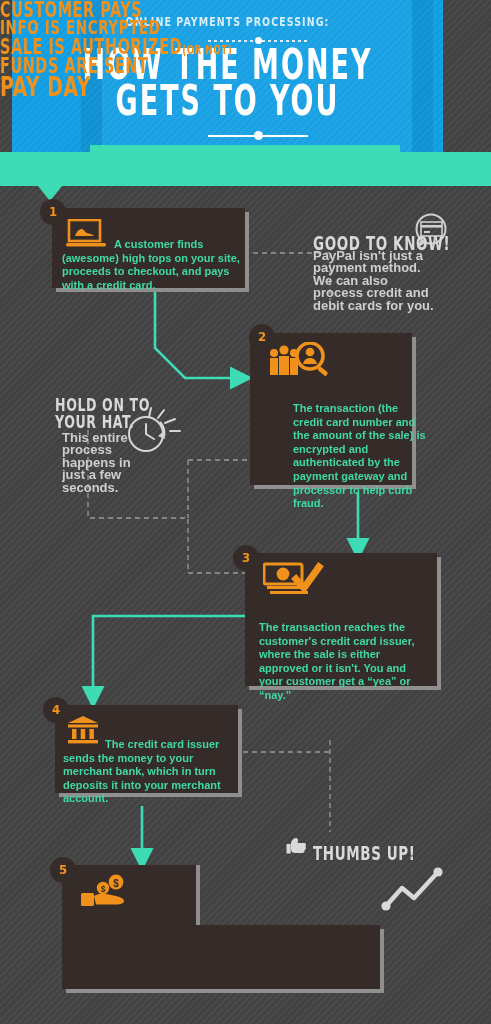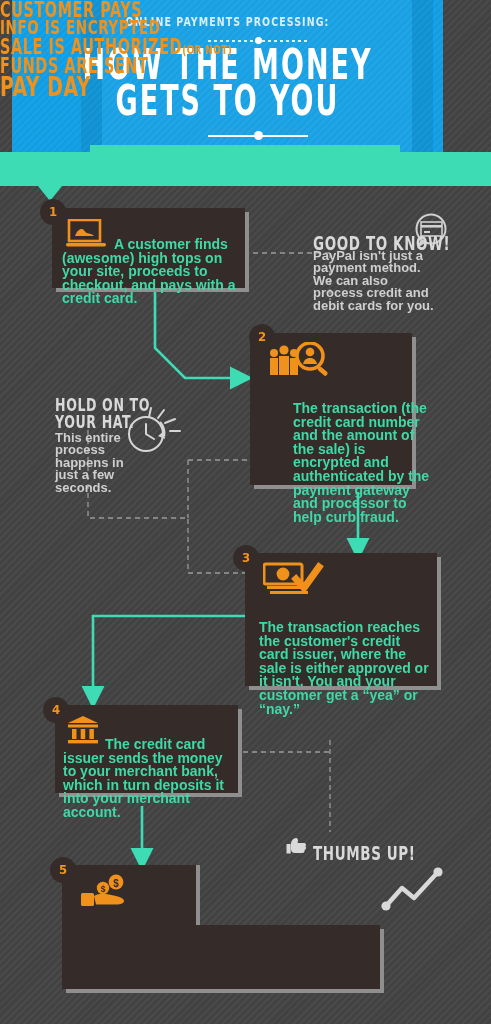--- a/index.html
+++ b/index.html
@@ -94,21 +94,21 @@
   }
   .card-title{
     color:#f0911c;
     font-family:"DejaVu Sans Condensed","Liberation Sans",sans-serif;
     font-weight:700;letter-spacing:.6px;
     transform:scaleY(1.28);transform-origin:left center;
     white-space:nowrap;
   }
   .card-title .sub{font-size:.62em;letter-spacing:.4px;}
   .card-body{
-    color:#3fd9a8;font-size:14px;line-height:13.6px;font-weight:700;
+    color:#3fd9a8;font-size:11px;line-height:13.6px;font-weight:700;
   }
 
   
   .callout-title{
     color:#d9d9d9;
     font-family:"DejaVu Sans Condensed","Liberation Sans",sans-serif;
     font-weight:700;letter-spacing:.6px;font-size:15px;
     transform:scaleY(1.3);transform-origin:left center;white-space:nowrap;
   }
   .callout-body{color:#cfcfcf;font-size:13px;line-height:12.4px;font-weight:700;}
@@ -215,21 +215,21 @@
       <circle cx="42" cy="10" r="4.3" fill="#f0911c"></circle>
       <path d="M35,22 C36,17.5 39,16 42,16 C45,16 48,17.5 49,22 Z" fill="#f0911c"></path>
       <rect x="52" y="24" width="11" height="4.6" rx="2" transform="rotate(40 52 24)" fill="#f0911c"></rect>
     </svg>
   </div>
   <div class="card-title" style="left:264px;top:390px;font-size:15px;">INFO IS ENCRYPTED</div>
   <div class="card-body" style="position:absolute;left:264px;top:402px;width:138px;margin-left:29px;">The transaction (the credit card number and the amount of the sale) is encrypted and authenticated by the payment gateway and processor to help curb fraud.</div>
 
   <div class="callout-title" style="position:absolute;left:55px;top:396px;font-size:14px;">HOLD ON TO</div>
   <div class="callout-title" style="position:absolute;left:55px;top:413px;font-size:14px;">YOUR HAT.</div>
-  <div class="callout-body" style="position:absolute;left:55px;top:432px;width:70px;">This entire process happens in just a few seconds.</div>
+  <div class="callout-body" style="position:absolute;left:62px;top:432px;width:70px;">This entire process happens in just a few seconds.</div>
   <div style="position:absolute;left:120px;top:398px;width:66px;height:62px;">
     <svg viewBox="0 0 66 62" width="66" height="62">
       <circle cx="26" cy="36" r="17" fill="none" stroke="#d5d5d5" stroke-width="2"></circle>
       <path d="M26,26 L26,36 L34,41" fill="none" stroke="#d5d5d5" stroke-width="2" stroke-linecap="round"></path>
       <path d="M40,24 A18,18 0 0 1 44,38" fill="none" stroke="#d5d5d5" stroke-width="2.6"></path>
       <path d="M44,33 L45,41 L38,38 Z" fill="#d5d5d5"></path>
       <path d="M31,10 L29,19" stroke="#d5d5d5" stroke-width="2" stroke-linecap="round"></path>
       <path d="M44,12 L38,20" stroke="#d5d5d5" stroke-width="2" stroke-linecap="round"></path>
       <path d="M55,21 L45,25" stroke="#d5d5d5" stroke-width="2" stroke-linecap="round"></path>
       <path d="M60,33 L50,33" stroke="#d5d5d5" stroke-width="2" stroke-linecap="round"></path>

